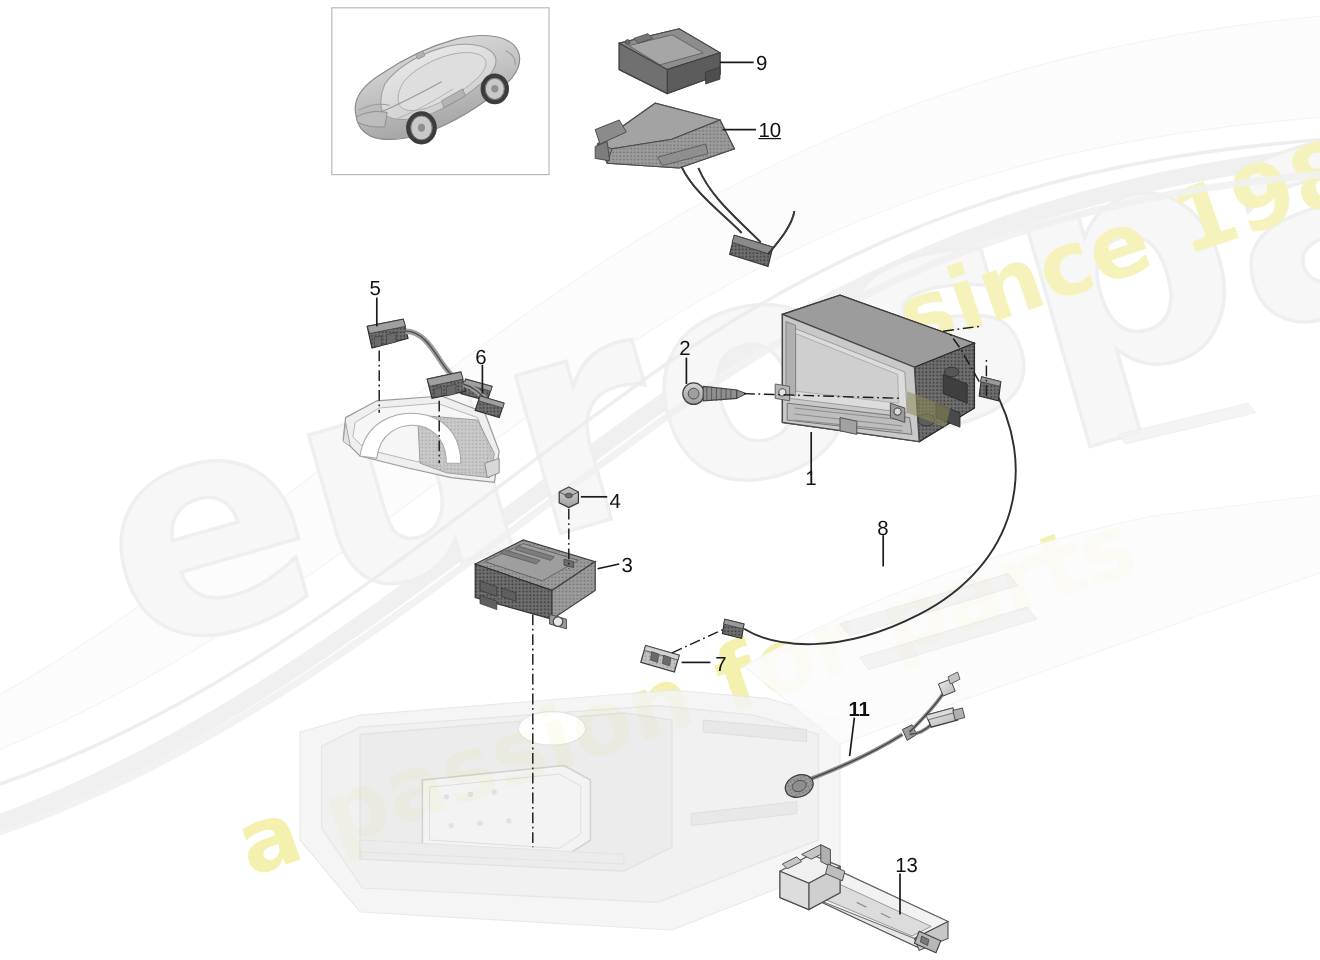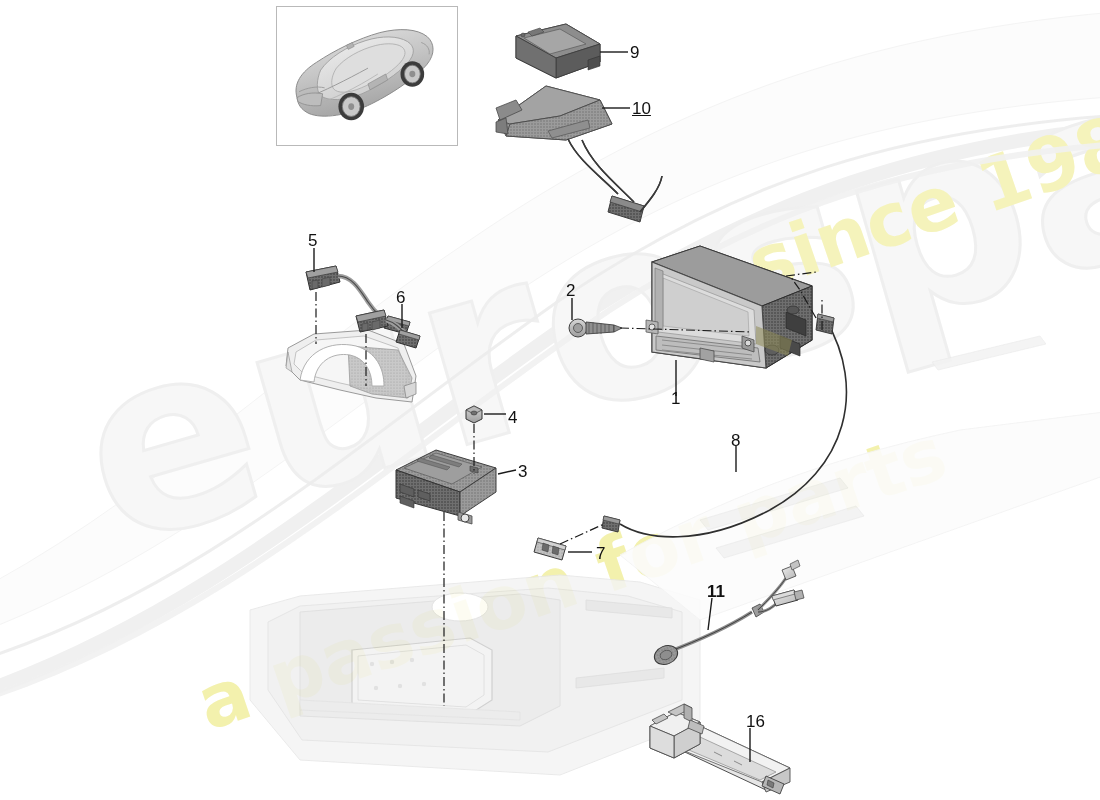--- a/index.html
+++ b/index.html
@@ -399,16 +399,16 @@
     <span class="lbl" style="left:566px;top:282px;">2</span>
     <span class="lbl" style="left:518px;top:463px;">3</span>
     <span class="lbl" style="left:508px;top:409px;">4</span>
     <span class="lbl" style="left:308px;top:232px;">5</span>
     <span class="lbl" style="left:396px;top:289px;">6</span>
     <span class="lbl" style="left:596px;top:545px;">7</span>
     <span class="lbl" style="left:731px;top:432px;">8</span>
     <span class="lbl" style="left:630px;top:44px;">9</span>
     <span class="lbl" style="left:632px;top:100px;text-decoration:underline;">10</span>
     <span class="lbl" style="left:707px;top:583px;font-weight:bold;">11</span>
-    <span class="lbl" style="left:746px;top:713px;">16</span>
+    <span class="lbl" style="left:746px;top:713px;">13</span>
   </div>
 
 </div>
 
 </body></html>

